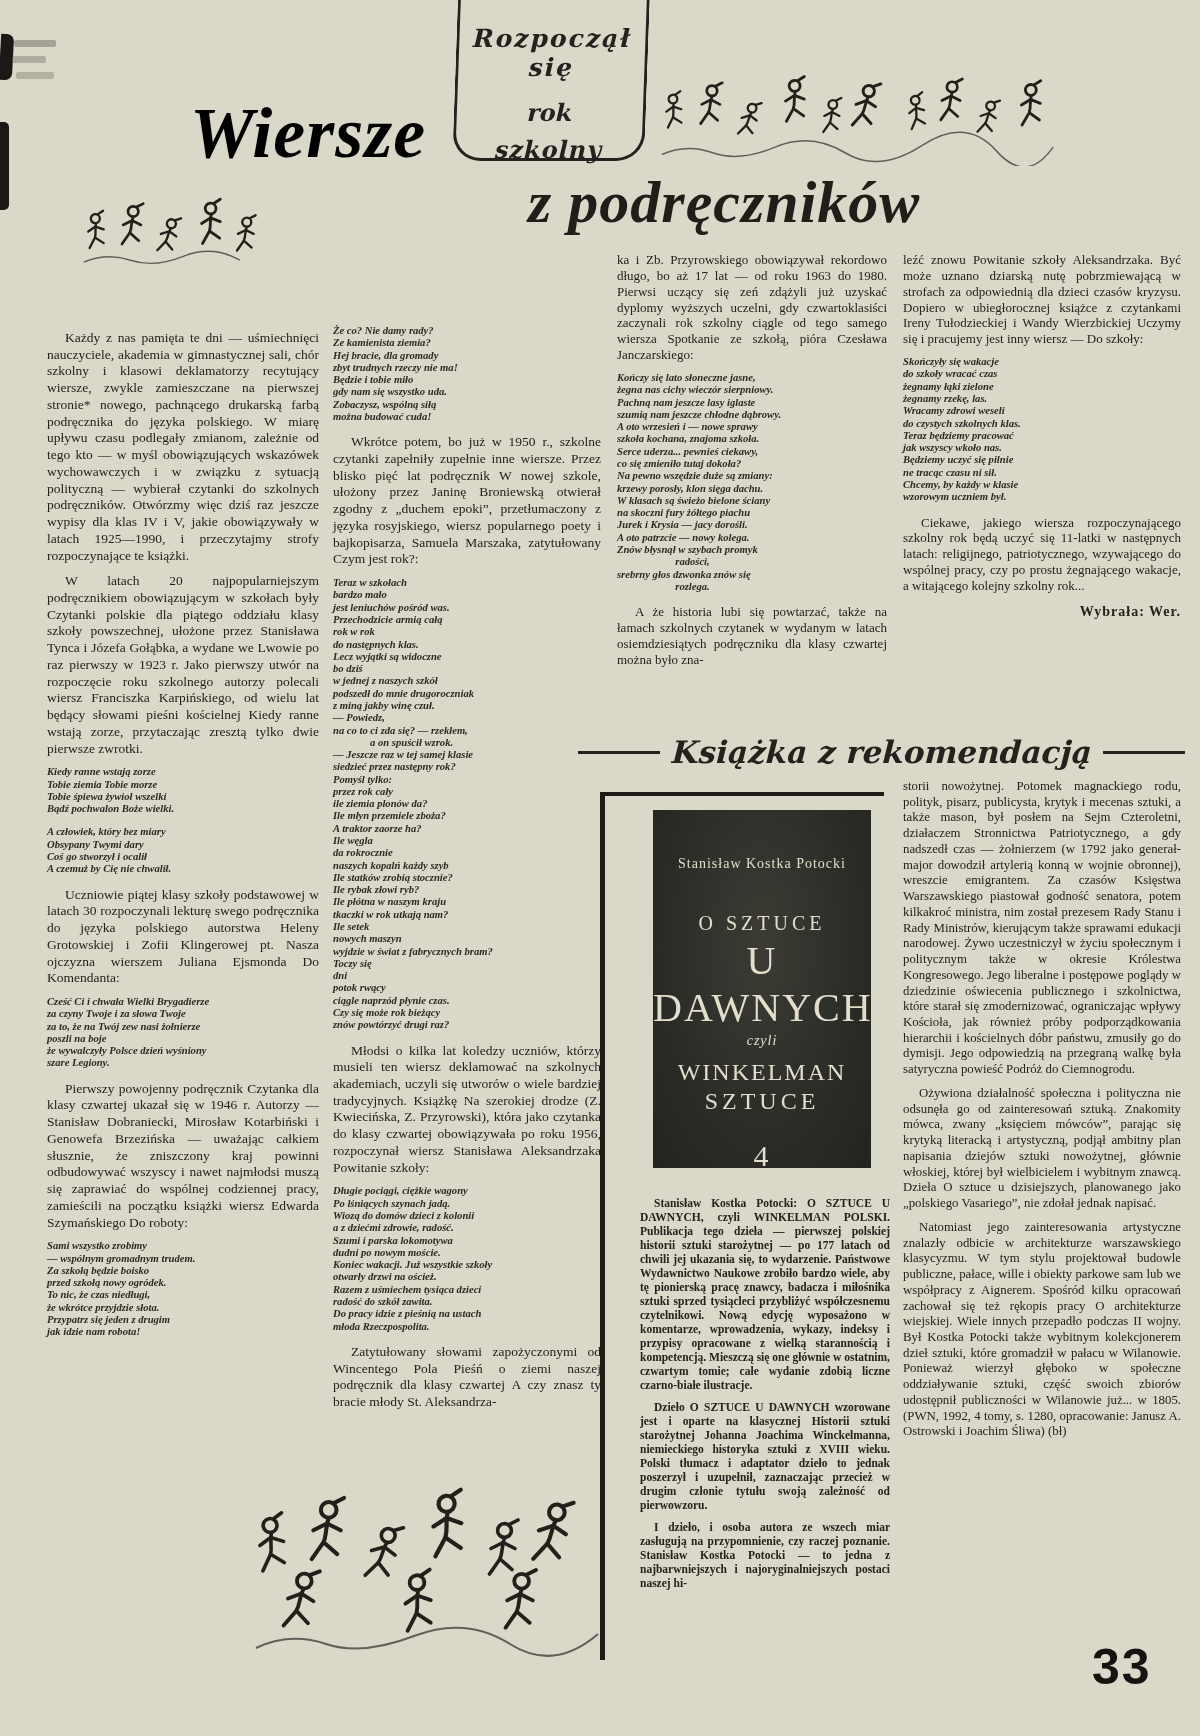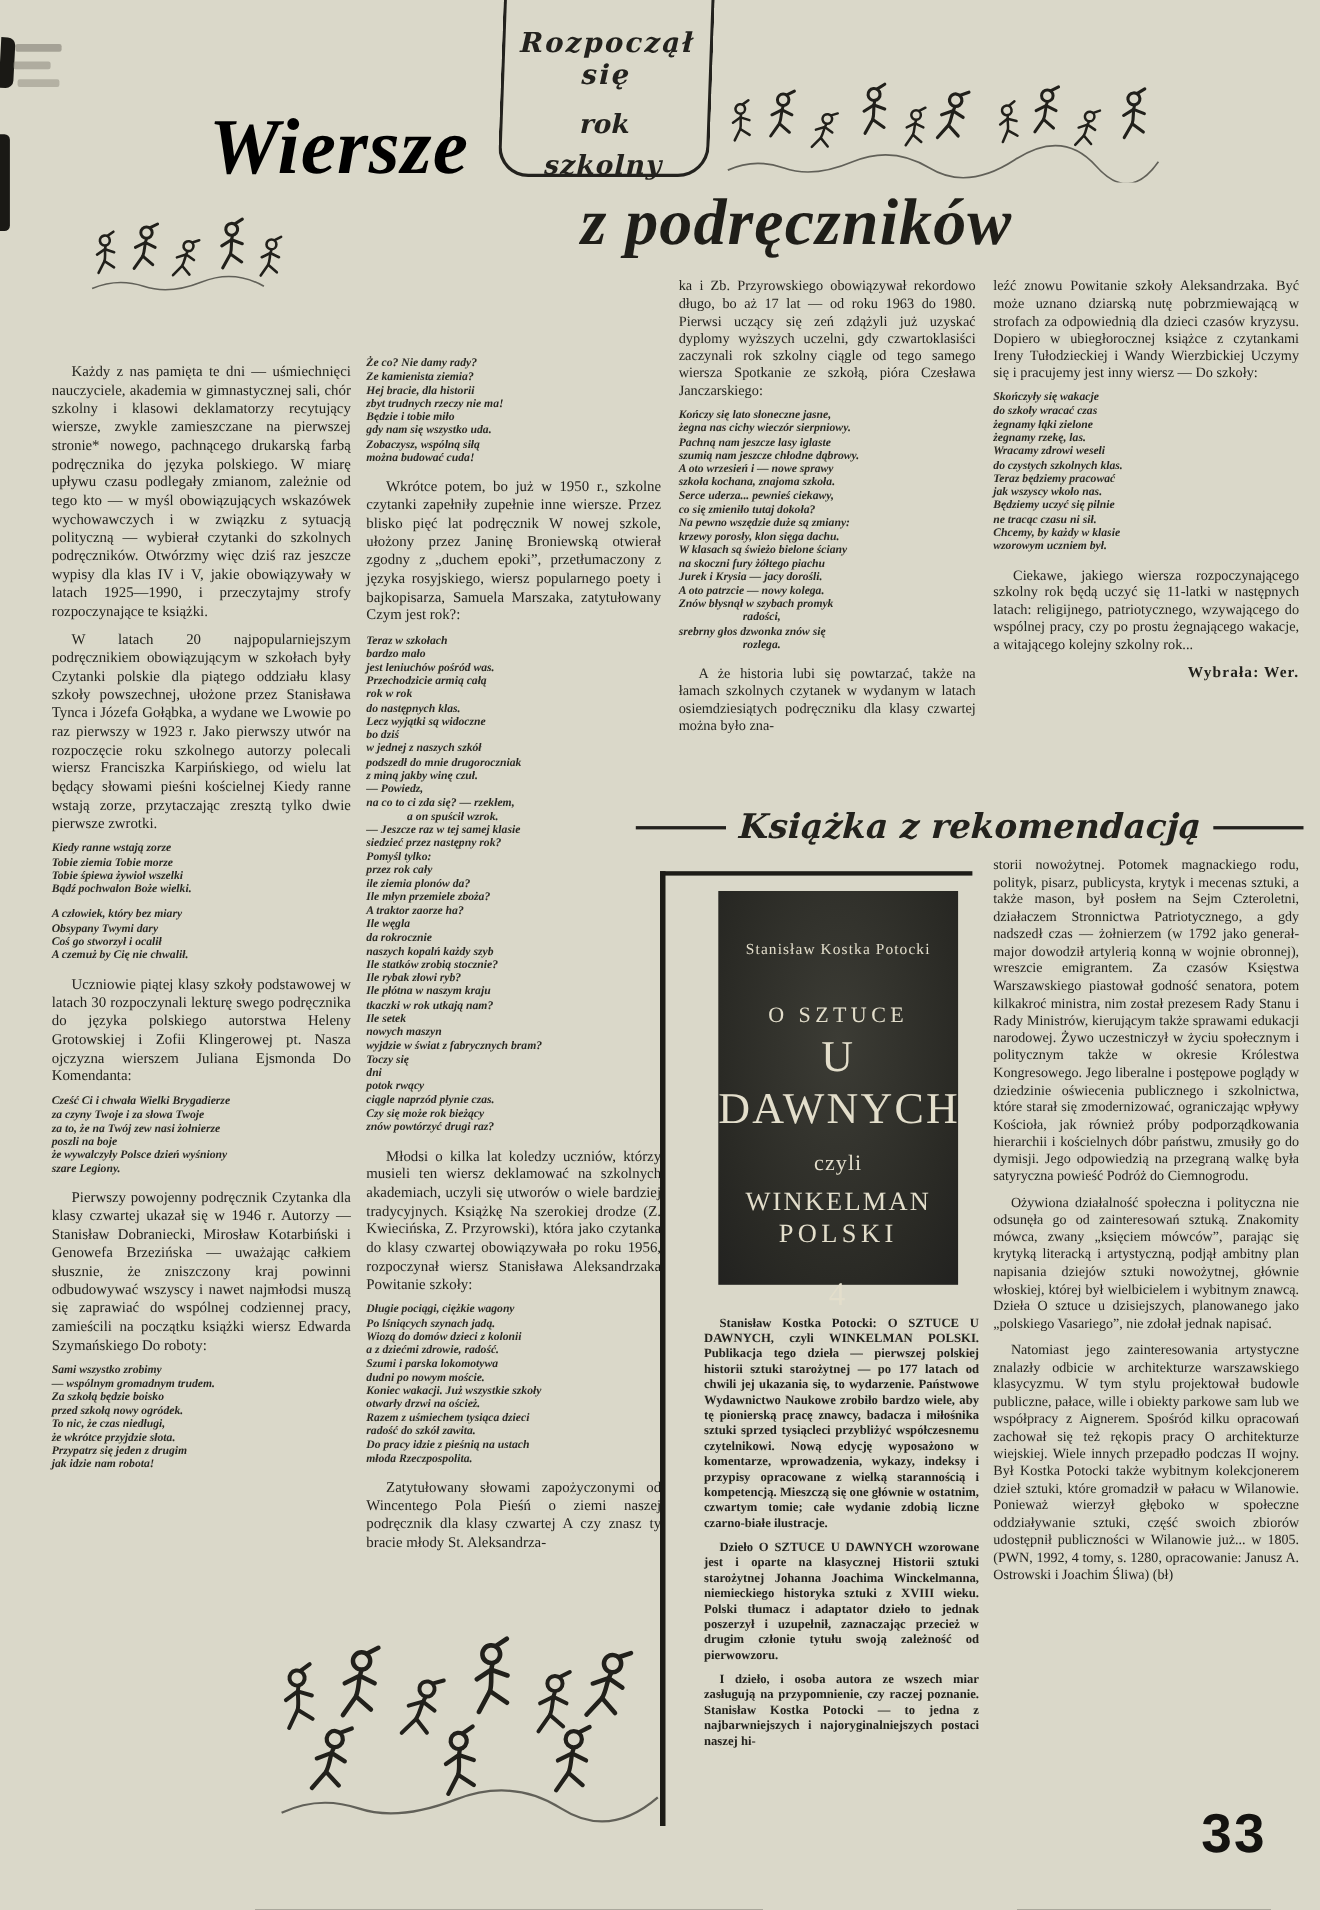--- a/index.html
+++ b/index.html
@@ -65,21 +65,21 @@
   .rec-left-rule{position:absolute; left:600px; top:792px; width:5px; height:868px; background:#1d1c17;}
   .rec-top-rule{position:absolute; left:600px; top:792px; width:284px; height:4px; background:#1d1c17;}
   .book-cover{
     position:absolute; left:653px; top:810px; width:218px; height:358px;
     background:radial-gradient(ellipse at 50% 38%, #3c3c35 0%, #2a2a25 70%, #222220 100%);
     color:#e3decb; text-align:center; letter-spacing:2px;
   }
   .bc-author{margin-top:46px; font-size:14px; letter-spacing:1px;}
   .bc-t1{margin-top:40px; font-size:20px; letter-spacing:4px;}
   .bc-t2{margin-top:2px; font-size:40px; letter-spacing:2px;}
-  .bc-czyli{margin-top:16px; font-size:20px; letter-spacing:1px;}
+  .bc-czyli{margin-top:2px; font-size:14px; font-style:italic; letter-spacing:1px;}
   .bc-t3{margin-top:10px; font-size:24px; letter-spacing:2px;}
   .bc-t4{margin-top:2px; font-size:24px; letter-spacing:4px;}
   .bc-vol{margin-top:24px; font-size:30px;}
   .cap-col{position:absolute; left:640px; top:1196px; width:250px; text-align:justify;}
   .cap-para{font-size:11.5px; font-weight:bold; line-height:1.22; margin:0 0 8px; text-indent:14px;}
   .rec-col{position:absolute; left:903px; top:779px; width:278px; text-align:justify;}
   .rec-para{font-size:12.8px; line-height:1.23; margin:0 0 8px; text-indent:16px;}
   .rec-para.noindent{text-indent:0;}
   .page-number{
     position:absolute; left:1092px; top:1638px;
@@ -167,21 +167,21 @@
 przed szkołą nowy ogródek.
 To nic, że czas niedługi,
 że wkrótce przyjdzie słota.
 Przypatrz się jeden z drugim
 jak idzie nam robota!</div>
   </div>
 
   <div class="col col2">
     <div class="poem">Że co? Nie damy rady?
 Ze kamienista ziemia?
-Hej bracie, dla historii
+Hej bracie, dla gromady
 zbyt trudnych rzeczy nie ma!
 Będzie i tobie miło
 gdy nam się wszystko uda.
 Zobaczysz, wspólną siłą
 można budować cuda!</div>
     <p class="para">Wkrótce potem, bo już w 1950 r., szkolne czytanki zapełniły zupełnie inne wiersze. Przez blisko pięć lat podręcznik W nowej szkole, ułożony przez Janinę Broniewską otwierał zgodny z „duchem epoki”, przetłumaczony z języka rosyjskiego, wiersz popularnego poety i bajkopisarza, Samuela Marszaka, zatytułowany Czym jest rok?:</p>
     <div class="poem">Teraz w szkołach
 bardzo mało
 jest leniuchów pośród was.
 Przechodzicie armią całą
@@ -282,21 +282,21 @@
   </div>
   <div class="rec-left-rule"></div>
   <div class="rec-top-rule"></div>
 
   <div class="book-cover">
     <div class="bc-author">Stanisław Kostka Potocki</div>
     <div class="bc-t1">O SZTUCE</div>
     <div class="bc-t2">U DAWNYCH</div>
     <div class="bc-czyli">czyli</div>
     <div class="bc-t3">WINKELMAN</div>
-    <div class="bc-t4">POLSKI</div>
+    <div class="bc-t4">SZTUCE</div>
     <div class="bc-vol">4</div>
   </div>
 
   <div class="cap-col">
     <p class="cap-para">Stanisław Kostka Potocki: O SZTUCE U DAWNYCH, czyli WINKELMAN POLSKI. Publikacja tego dzieła — pierwszej polskiej historii sztuki starożytnej — po 177 latach od chwili jej ukazania się, to wydarzenie. Państwowe Wydawnictwo Naukowe zrobiło bardzo wiele, aby tę pionierską pracę znawcy, badacza i miłośnika sztuki sprzed tysiącleci przybliżyć współczesnemu czytelnikowi. Nową edycję wyposażono w komentarze, wprowadzenia, wykazy, indeksy i przypisy opracowane z wielką starannością i kompetencją. Mieszczą się one głównie w ostatnim, czwartym tomie; całe wydanie zdobią liczne czarno-białe ilustracje.</p>
     <p class="cap-para">Dzieło O SZTUCE U DAWNYCH wzorowane jest i oparte na klasycznej Historii sztuki starożytnej Johanna Joachima Winckelmanna, niemieckiego historyka sztuki z XVIII wieku. Polski tłumacz i adaptator dzieło to jednak poszerzył i uzupełnił, zaznaczając przecież w drugim członie tytułu swoją zależność od pierwowzoru.</p>
     <p class="cap-para">I dzieło, i osoba autora ze wszech miar zasługują na przypomnienie, czy raczej poznanie. Stanisław Kostka Potocki — to jedna z najbarwniejszych i najoryginalniejszych postaci naszej hi-</p>
   </div>
 
   <div class="rec-col">

